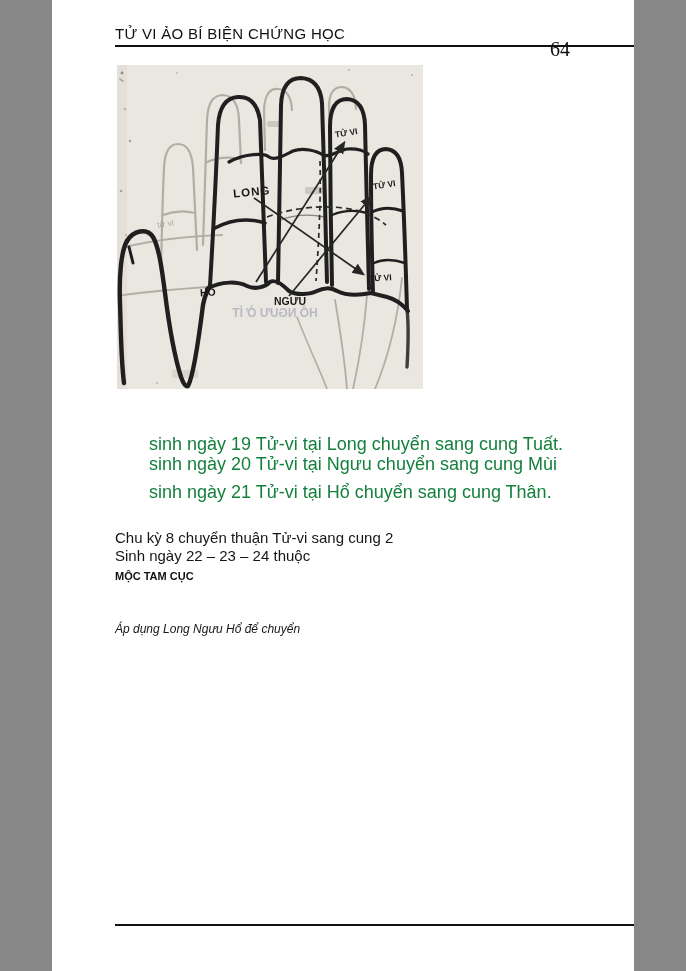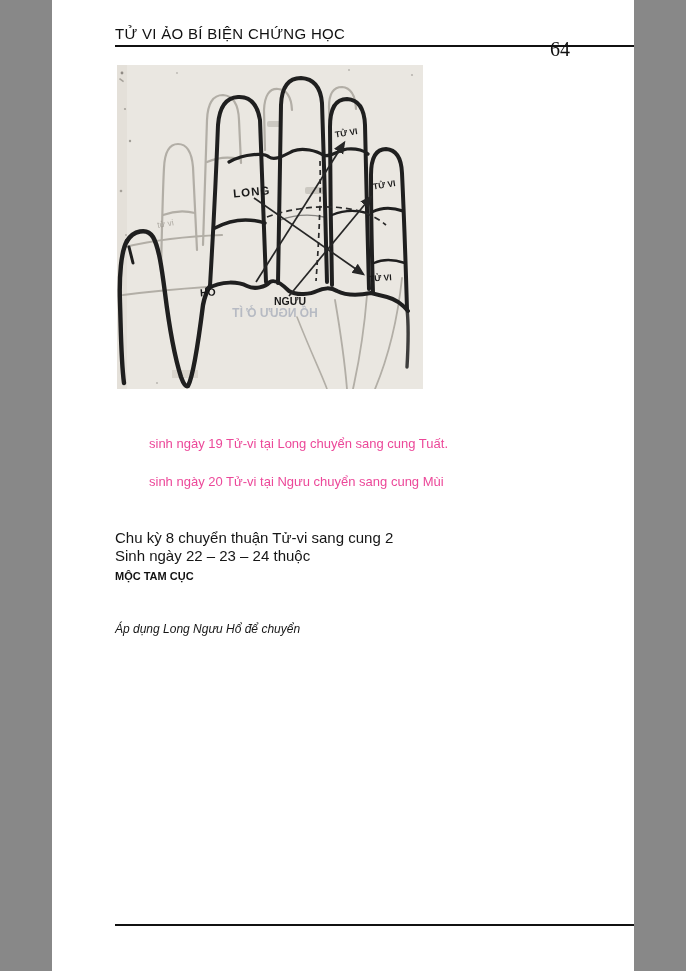--- a/index.html
+++ b/index.html
@@ -11,22 +11,22 @@
   
   .hdr-title{position:absolute;left:63px;top:25px;font-size:15px;letter-spacing:.3px;color:#111;}
   .hdr-page{position:absolute;right:64px;top:38px;font-size:20px;font-family:"Liberation Serif", serif;color:#111;}
   .hdr-rule{position:absolute;left:63px;top:45px;width:559px;height:2px;background:#111;}
   
   .figure{position:absolute;left:65px;top:65px;width:306px;height:324px;}
   .figure svg{display:block;}
   
   .para{position:absolute;left:63px;width:574px;font-size:15px;line-height:22px;color:#161616;}
   .p1{top:389px;text-indent:34px;}
-  .sub{position:absolute;left:97px;font-size:13px;line-height:20px;color:#ec4899;white-space:nowrap;}
-  .s1{top:434px;} .s2{top:472px;} .s3{top:482px;}
+  .sub{position:absolute;left:97px;font-size:18px;line-height:20px;color:#15803d;white-space:nowrap;}
+  .s1{top:434px;} .s2{top:454px;} .s3{top:482px;}
   .p2{top:527px;} .p3{top:545px;}
   .heading{position:absolute;left:63px;top:570px;font-size:11px;font-weight:bold;color:#111;}
   .ital{position:absolute;left:63px;top:594px;font-size:12px;font-style:italic;color:#161616;margin-top:28px;}
   
   .ftr-rule{position:absolute;left:63px;top:924px;width:559px;height:1.6px;background:#111;}
   .ftr-text{position:absolute;left:63px;top:931px;font-size:15px;color:#111;}
   text{font-family:"Liberation Sans", sans-serif;}
 </style>
 </head>
 <body>
@@ -132,20 +132,21 @@
         <text x="256" y="123" font-size="8.5" transform="rotate(-9 266 120)">TỬ VI</text>
         <text x="252" y="216" font-size="8.5" transform="rotate(-4 262 213)">TỬ VI</text>
         <text x="83" y="231" font-size="10.5" transform="rotate(-4 90 228)">HỔ</text>
         <text x="157" y="240" font-size="10.5">NGƯU</text>
       </g>
     </svg>
   </div>
 
   <div class="sub s1">sinh ngày 19 Tử-vi tại Long chuyển sang cung Tuất.</div>
   <div class="sub s2">sinh ngày 20 Tử-vi tại Ngưu chuyển sang cung Mùi</div>
+  <div class="sub s3">sinh ngày 21 Tử-vi tại Hổ chuyển sang cung Thân.</div>
   <div class="para p2">Chu kỳ 8 chuyển thuận Tử-vi sang cung 2</div>
   <div class="para p3">Sinh ngày 22 – 23 – 24 thuộc</div>
   <div class="heading">MỘC TAM CỤC</div>
   <div class="ital">Áp dụng Long Ngưu Hổ để chuyển</div>
 
   <div class="ftr-rule"></div>
 
 </div>
 
 </body></html>

